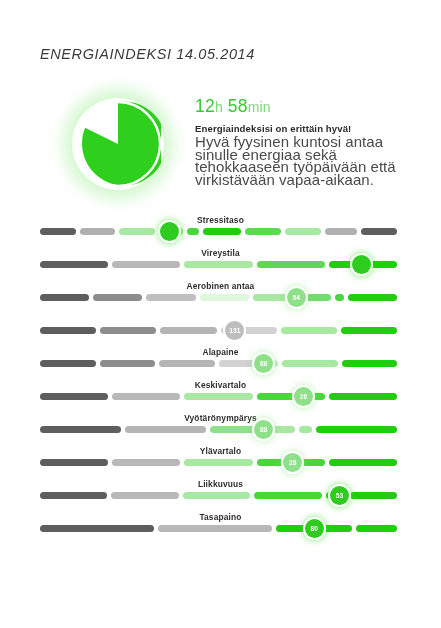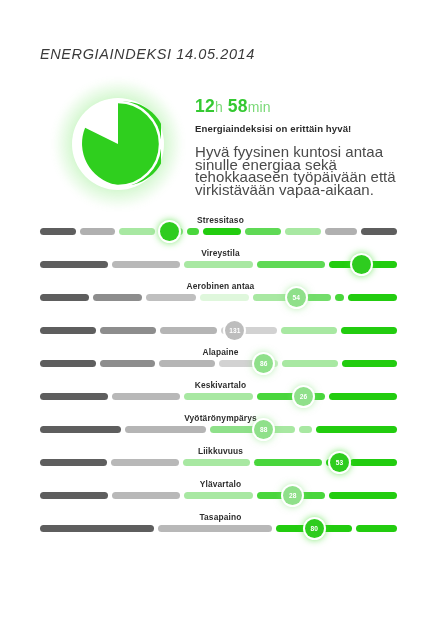--- a/index.html
+++ b/index.html
@@ -92,33 +92,33 @@
     width: 215px;
   }
   .time-line {
     font-size: 17px;
     color: #35c932;
     letter-spacing: 0.2px;
     margin-bottom: 6px;
     white-space: nowrap;
   }
   .time-line .num {
-    font-weight: bold;
+    font-weight: normal;
     font-size: 17.5px;
   }
   .time-line .unit {
     font-weight: normal;
     font-size: 14px;
     color: #7ad977;
   }
   .summary-head {
     font-size: 9.6px;
     font-weight: bold;
     color: #2b2b2b;
-    margin-bottom: 12px;
+    margin-bottom: 2px;
     letter-spacing: 0.1px;
   }
   .summary-body {
     font-size: 15px;
     line-height: 12.6px;
     color: #4a4a4a;
     letter-spacing: 0.05px;
   }
 
   
@@ -302,43 +302,43 @@
           <div class="seg" style="flex: 24 0 0px; background: rgb(94, 94, 94);"></div>
           <div class="seg" style="flex: 24 0 0px; background: rgb(181, 181, 181);"></div>
           <div class="seg" style="flex: 16 0 0px; background: rgb(143, 224, 138);"></div>
           <div class="seg" style="flex: 8 0 0px; background: rgb(168, 232, 162);"></div>
           <div class="seg" style="flex: 4 0 0px; background: rgb(168, 232, 162);"></div>
           <div class="seg" style="flex: 24 0 0px; background: rgb(34, 204, 15);"></div>
           <div class="badge light" style="left: 62%;">88</div>
         </div>
       </div>
       <div class="metric">
+        <div class="metric-label">Ylävartalo</div>
+        <div class="bar">
+          <div class="seg" style="flex: 20 0 0px; background: rgb(94, 94, 94);"></div>
+          <div class="seg" style="flex: 20 0 0px; background: rgb(184, 184, 184);"></div>
+          <div class="seg" style="flex: 20 0 0px; background: rgb(168, 232, 162);"></div>
+          <div class="seg" style="flex: 20 0 0px; background: rgb(73, 214, 60);"></div>
+          <div class="seg" style="flex: 20 0 0px; background: rgb(34, 204, 15);"></div>
+          <div class="badge light" style="left: 70%;">28</div>
+        </div>
+      </div>
+      <div class="metric">
         <div class="metric-label">Liikkuvuus</div>
         <div class="bar">
           <div class="seg" style="flex: 20 0 0px; background: rgb(94, 94, 94);"></div>
           <div class="seg" style="flex: 20 0 0px; background: rgb(184, 184, 184);"></div>
           <div class="seg" style="flex: 20 0 0px; background: rgb(168, 232, 162);"></div>
           <div class="seg" style="flex: 20 0 0px; background: rgb(73, 214, 60);"></div>
           <div class="seg" style="flex: 6 0 0px; background: rgb(34, 204, 15);"></div>
           <div class="seg" style="flex: 14 0 0px; background: rgb(34, 204, 15);"></div>
           <div class="badge green" style="left: 83%;">53</div>
         </div>
       </div>
       <div class="metric">
-        <div class="metric-label">Ylävartalo</div>
-        <div class="bar">
-          <div class="seg" style="flex: 20 0 0px; background: rgb(94, 94, 94);"></div>
-          <div class="seg" style="flex: 20 0 0px; background: rgb(184, 184, 184);"></div>
-          <div class="seg" style="flex: 20 0 0px; background: rgb(168, 232, 162);"></div>
-          <div class="seg" style="flex: 20 0 0px; background: rgb(73, 214, 60);"></div>
-          <div class="seg" style="flex: 20 0 0px; background: rgb(34, 204, 15);"></div>
-          <div class="badge light" style="left: 70%;">28</div>
-        </div>
-      </div>
-      <div class="metric">
         <div class="metric-label">Tasapaino</div>
         <div class="bar">
           <div class="seg" style="flex: 33 0 0px; background: rgb(94, 94, 94);"></div>
           <div class="seg" style="flex: 33 0 0px; background: rgb(184, 184, 184);"></div>
           <div class="seg" style="flex: 22 0 0px; background: rgb(34, 204, 15);"></div>
           <div class="seg" style="flex: 12 0 0px; background: rgb(34, 204, 15);"></div>
           <div class="badge green" style="left: 76%;">80</div>
         </div>
       </div>
     </div>

